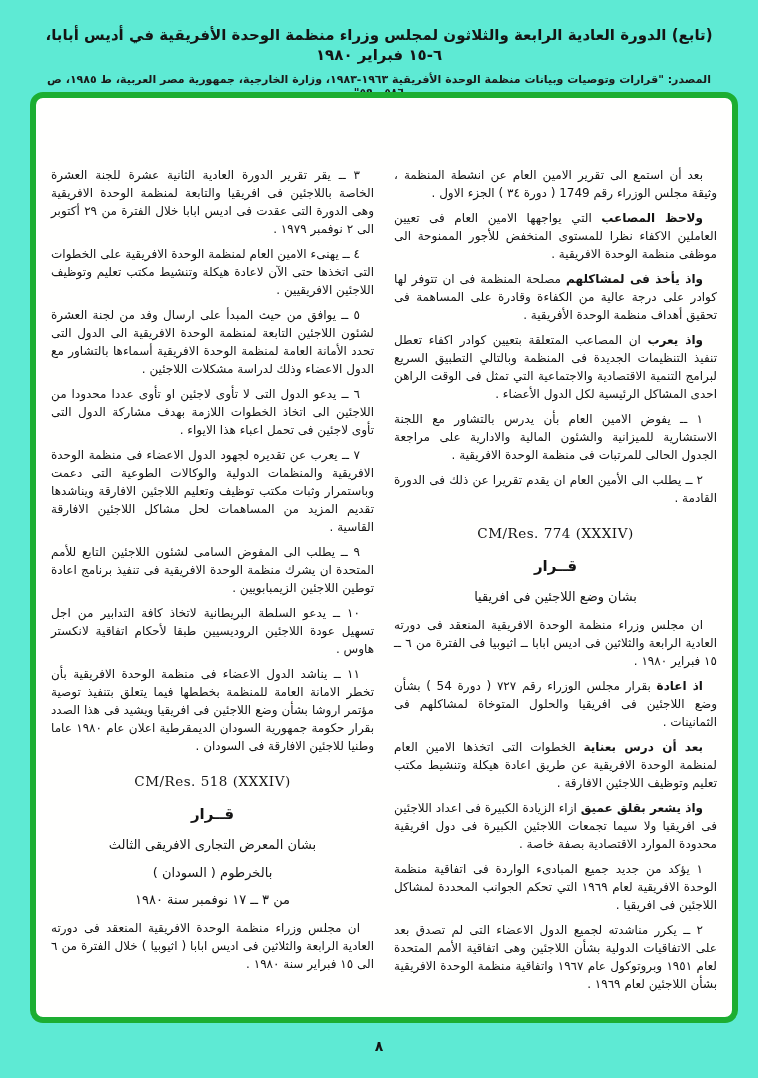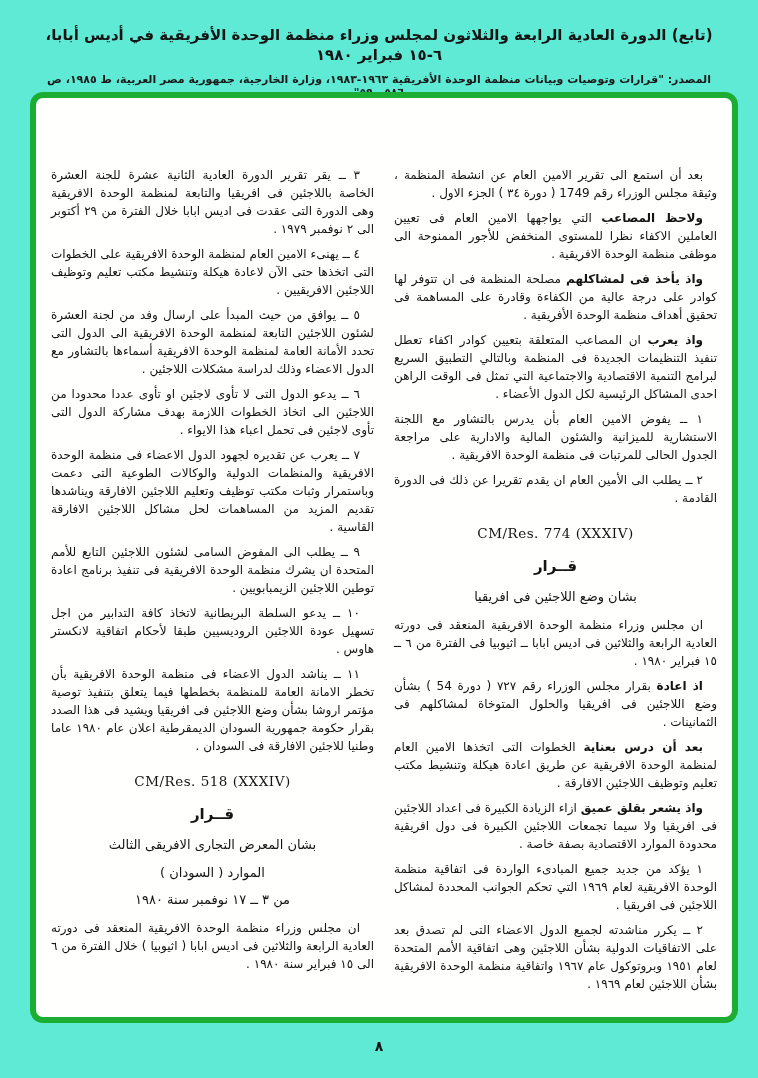--- a/index.html
+++ b/index.html
@@ -88,21 +88,21 @@
         <p class="para"><b></b><span>٦ ــ يدعو الدول التى لا تأوى لاجئين او تأوى عددا محدودا من اللاجئين الى اتخاذ الخطوات اللازمة بهدف مشاركة الدول التى تأوى لاجئين فى تحمل اعباء هذا الايواء .</span></p>
         <p class="para"><b></b><span>٧ ــ يعرب عن تقديره لجهود الدول الاعضاء فى منظمة الوحدة الافريقية والمنظمات الدولية والوكالات الطوعية التى دعمت وباستمرار وثبات مكتب توظيف وتعليم اللاجئين الافارقة ويناشدها تقديم المزيد من المساهمات لحل مشاكل اللاجئين الافارقة القاسية .</span></p>
         <p class="para"><b></b><span>٩ ــ يطلب الى المفوض السامى لشئون اللاجئين التابع للأمم المتحدة ان يشرك منظمة الوحدة الافريقية فى تنفيذ برنامج اعادة توطين اللاجئين الزيمبابويين .</span></p>
         <p class="para"><b></b><span>١٠ ــ يدعو السلطة البريطانية لاتخاذ كافة التدابير من اجل تسهيل عودة اللاجئين الروديسيين طبقا لأحكام اتفاقية لانكستر هاوس .</span></p>
         <p class="para"><b></b><span>١١ ــ يناشد الدول الاعضاء فى منظمة الوحدة الافريقية بأن تخطر الامانة العامة للمنظمة بخططها فيما يتعلق بتنفيذ توصية مؤتمر اروشا بشأن وضع اللاجئين فى افريقيا ويشيد فى هذا الصدد بقرار حكومة جمهورية السودان الديمقرطية اعلان عام ١٩٨٠ عاما وطنيا للاجئين الافارقة فى السودان .</span></p>
 
         <p class="ref">CM/Res. 518 (XXXIV)</p>
 
         <p class="h-qarar">قــرار</p>
         <p class="h-sub">بشان المعرض التجارى الافريقى الثالث</p>
-        <p class="h-sub">الموارد ( السودان )</p>
+        <p class="h-sub">بالخرطوم ( السودان )</p>
         <p class="h-sub">من ٣ ــ ١٧ نوفمبر سنة ١٩٨٠</p>
 
         <p class="para"><b></b><span>ان مجلس وزراء منظمة الوحدة الافريقية المنعقد فى دورته العادية الرابعة والثلاثين فى اديس ابابا ( اثيوبيا ) خلال الفترة من ٦ الى ١٥ فبراير سنة ١٩٨٠ .</span></p>
       </div>
 
     </div>
   </div>
 
   <div class="page-num">٨</div>
 

